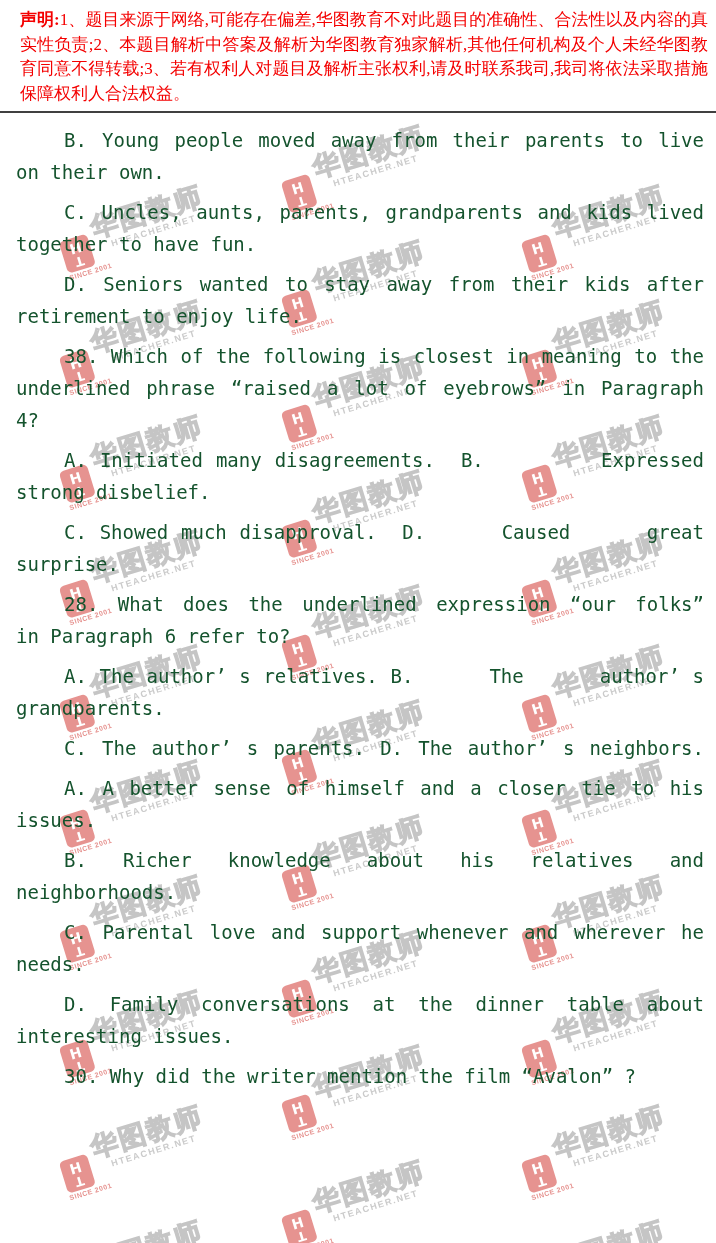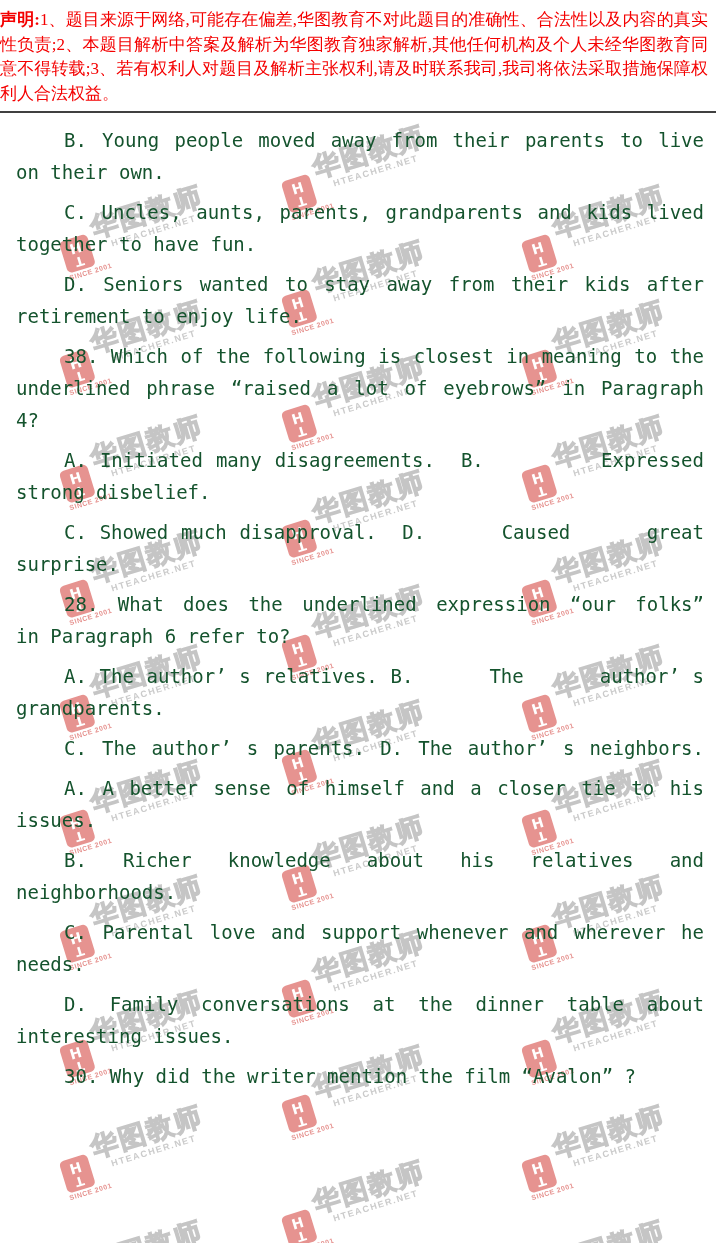--- a/index.html
+++ b/index.html
@@ -22,21 +22,21 @@
   .wm-cn{position:absolute;left:37px;top:-6px;font-size:27px;font-weight:bold;
          letter-spacing:2px;color:#ebebeb;-webkit-text-stroke:1.2px #c5c5c5;
          white-space:nowrap;font-family:"DejaVu Sans",sans-serif;}
   .wm-en{position:absolute;left:52px;top:27px;font-size:9px;font-weight:bold;
          color:#cbcbcb;letter-spacing:1.5px;white-space:nowrap;}
 
   
   .content{position:relative;z-index:1;}
   .disclaimer{color:#f40000;font-family:"Liberation Serif",serif;
               font-size:17px;line-height:24.5px;text-align:justify;
-              padding:8px 8px 0 0;}
+              padding:8px 8px 0 20px;}
   .disclaimer b{font-weight:bold;}
   .divider{border-top:2px solid #404040;margin-top:5px;}
 
   .qtext{padding:11px 12px 0 16px;color:#14532d;
          font-family:"DejaVu Sans Mono","Liberation Mono",monospace;
          font-size:19px;}
   .para{margin-bottom:8px;}
   .ln{line-height:32px;min-height:32px;white-space:normal;}
   .ln.st{text-align:justify;text-align-last:justify;}
   .ln.fi{padding-left:48px;}

